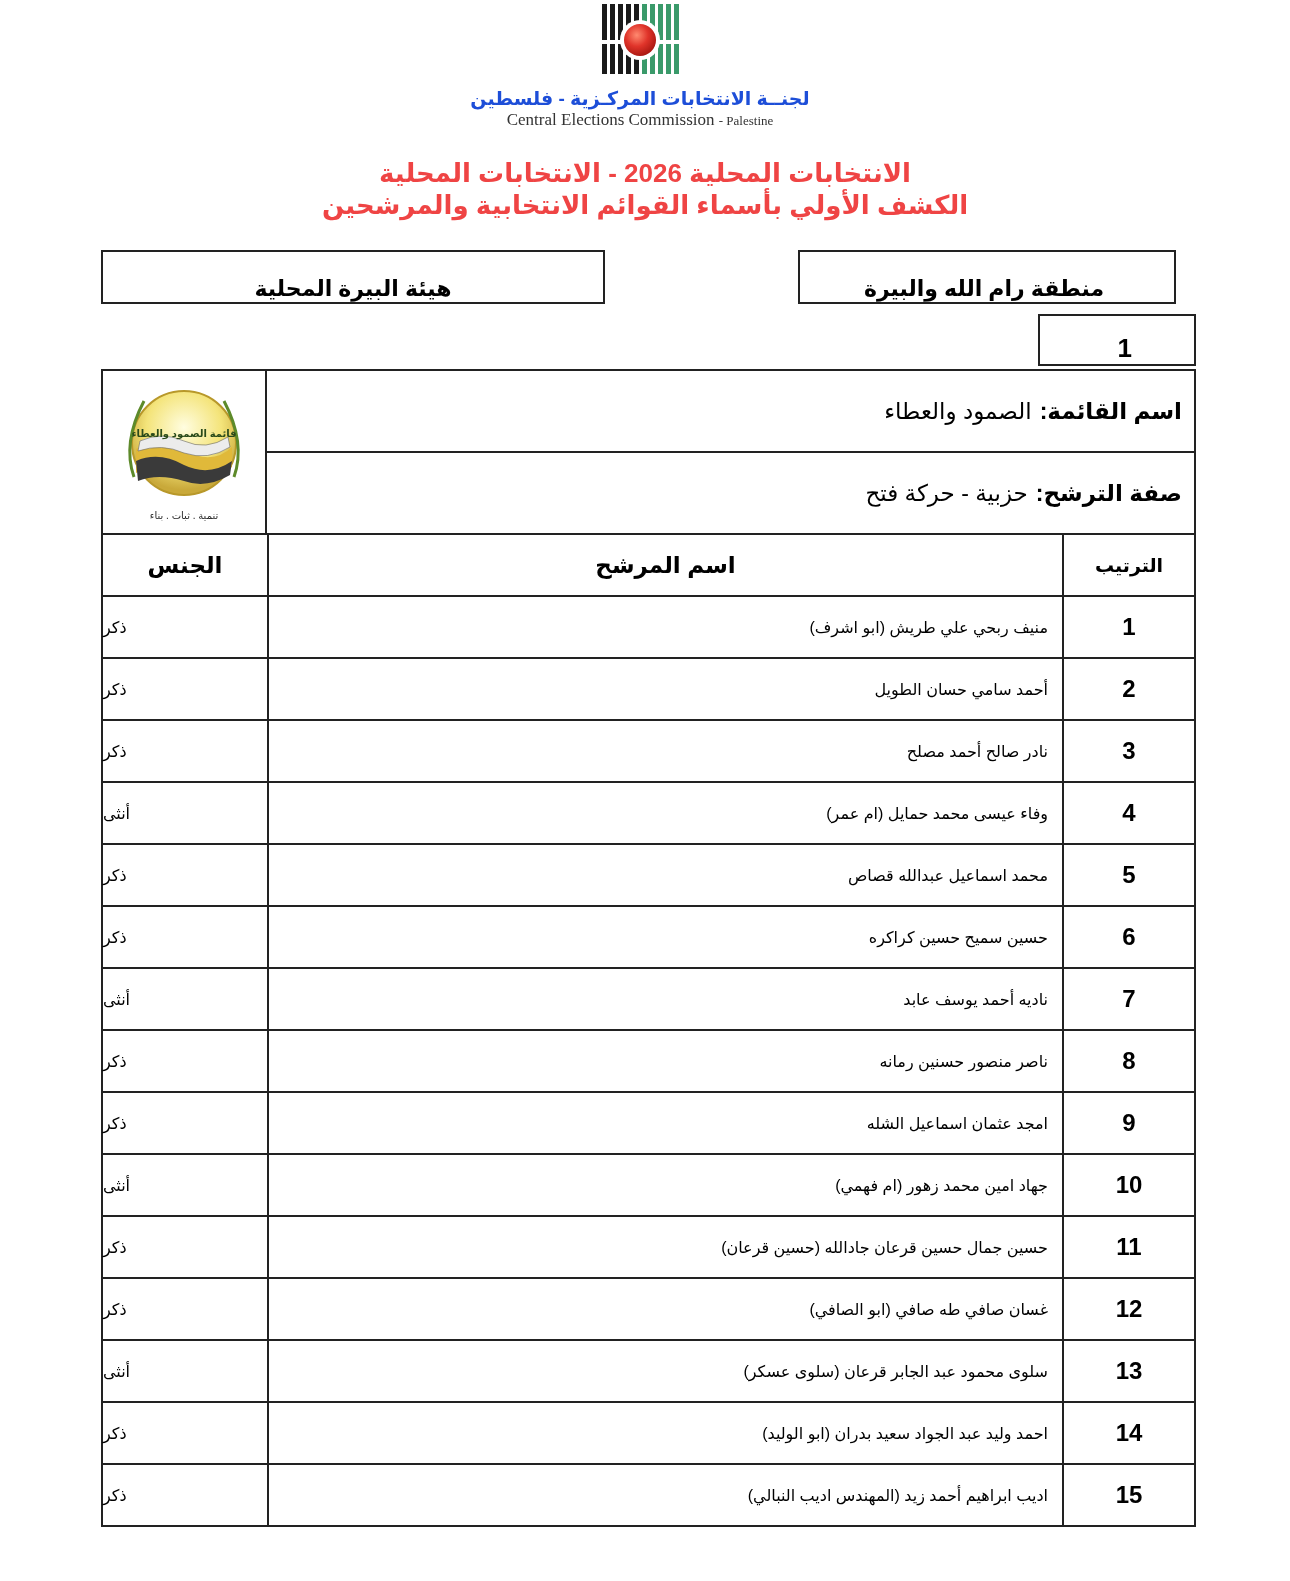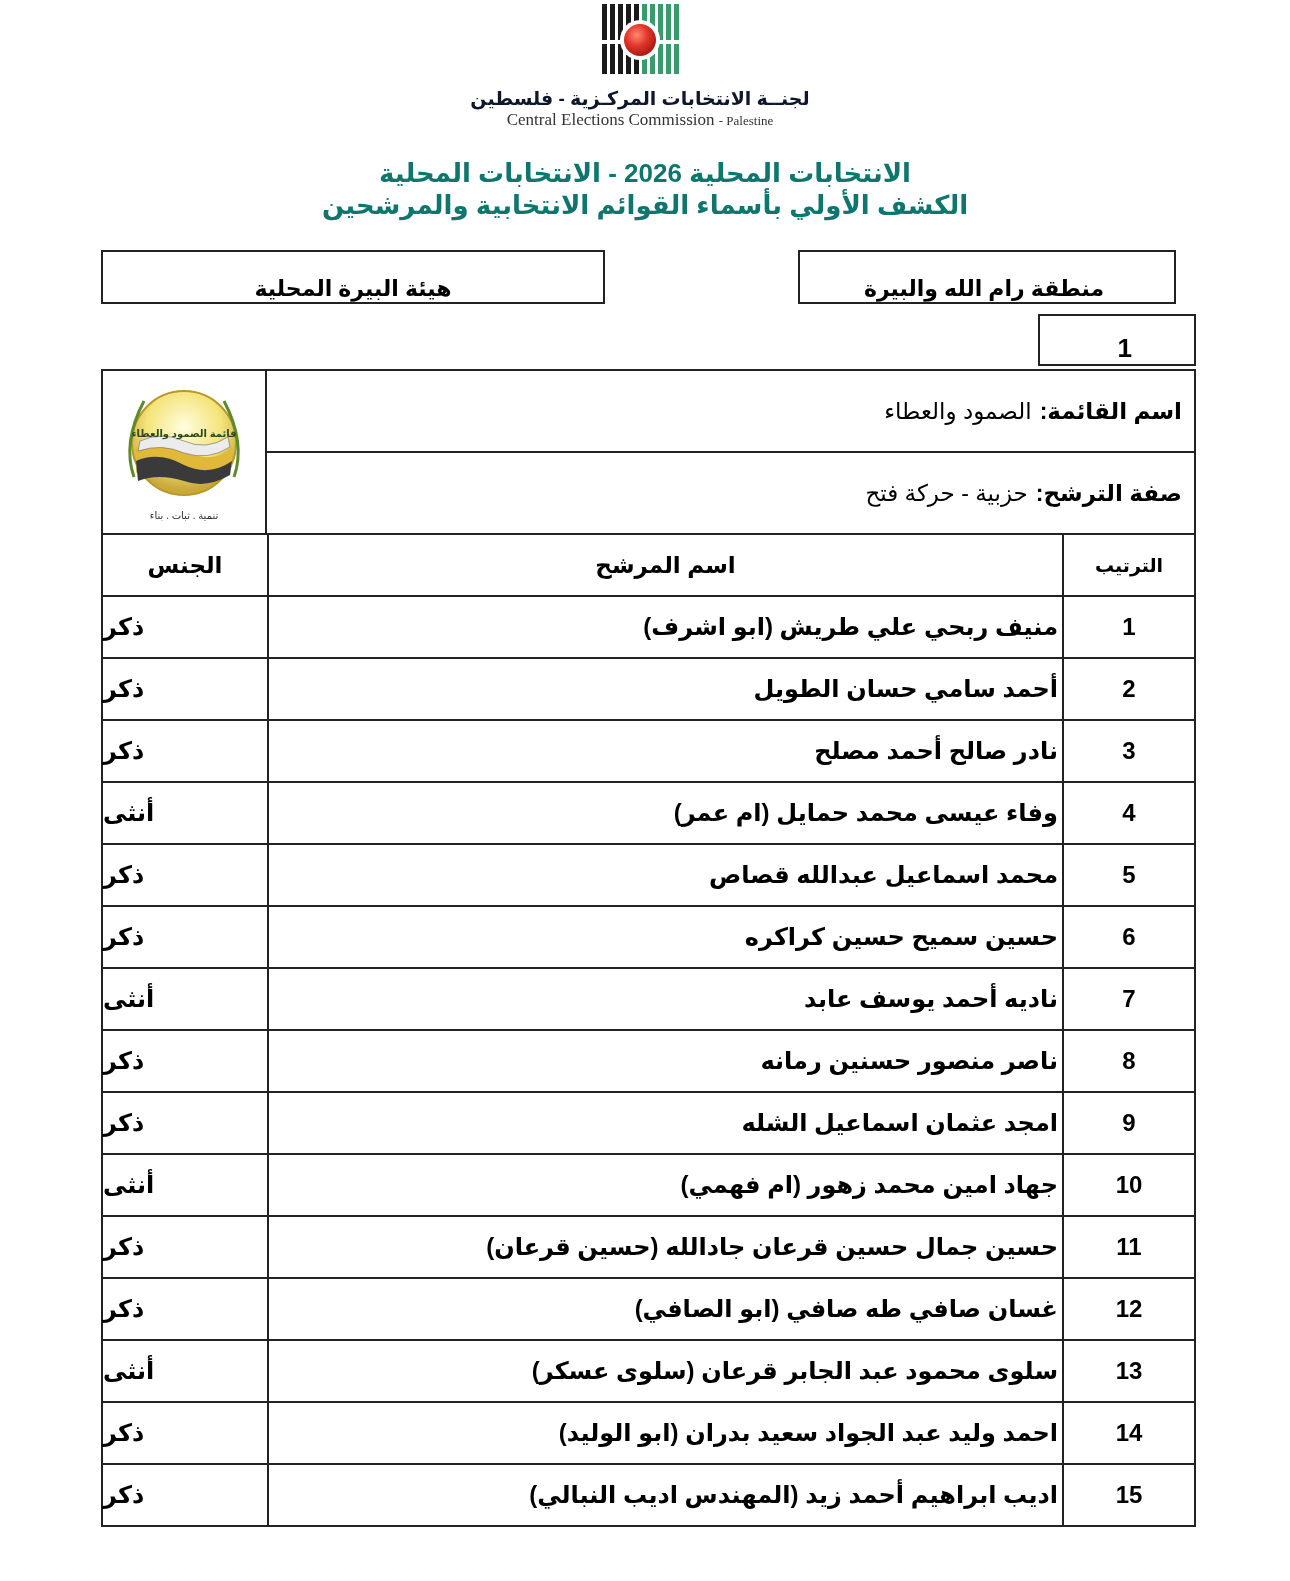--- a/index.html
+++ b/index.html
@@ -1,46 +1,46 @@
 <!DOCTYPE html>
 <html><head>
 <meta charset="utf-8">
 <style>
   html, body { margin:0; padding:0; background:#ffffff; }
   body { width:1290px; height:1581px; position:relative; overflow:hidden; font-family:"Liberation Sans", "DejaVu Sans", sans-serif; color:#000; }
 
   .logo-wrap { position:absolute; left:600px; top:4px; width:80px; height:72px; }
   .logo-wrap svg { width:80px; height:72px; display:block; }
-  .org-ar { position:absolute; left:470px; top:87px; width:340px; text-align:center; direction:rtl; font-size:19px; font-weight:bold; color:#0f172a; }
+  .org-ar { position:absolute; left:470px; top:87px; width:340px; text-align:center; direction:rtl; font-size:19px; font-weight:bold; color:#1d4ed8; }
   .org-en { position:absolute; left:470px; top:110px; width:340px; text-align:center; font-family:"Liberation Serif", "DejaVu Serif", serif; font-size:17px; color:#333; }
   .org-en .small { font-size:13px; }
 
-  .title { position:absolute; left:300px; width:690px; text-align:center; direction:rtl; font-weight:bold; font-size:26px; color:#0f766e; }
+  .title { position:absolute; left:300px; width:690px; text-align:center; direction:rtl; font-weight:bold; font-size:26px; color:#ef4444; }
   .title1 { top:158px; }
   .title2 { top:190px; }
 
   .box { position:absolute; border:2px solid #222; box-sizing:border-box; display:flex; align-items:flex-end; direction:rtl; font-weight:bold; font-size:22px; }
   .box-region { left:798px; top:250px; width:378px; height:54px; justify-content:flex-start; padding-right:70px; }
   .box-body { left:101px; top:250px; width:504px; height:54px; justify-content:center; }
   .box-num { left:1038px; top:314px; width:158px; height:52px; justify-content:flex-start; padding-right:62px; font-size:26px; }
 
   .main { position:absolute; left:101px; top:369px; width:1095px; border:2px solid #222; box-sizing:border-box; }
   .top-section { display:flex; height:162px; border-bottom:2px solid #222; }
   .emblem-cell { width:164px; border-right:2px solid #222; box-sizing:border-box; display:flex; align-items:center; justify-content:center; }
   .info-cell { flex:1; display:flex; flex-direction:column; }
   .info-row { flex:1; display:flex; align-items:center; direction:rtl; padding-right:12px; font-size:23px; }
   .info-row:first-child { border-bottom:2px solid #222; }
   .info-row .lbl { font-weight:bold; margin-left:8px; }
 
   table { border-collapse:collapse; width:100%; table-layout:fixed; }
-  td, th { border-top:2px solid #222; height:60px; padding:0; font-size:24px;font-weight:bold; }
+  td, th { border-top:2px solid #222; height:60px; padding:0; font-size:16px; }
   tr:first-child th { border-top:none; }
   th { font-weight:bold; font-size:23px; }
   .c-gender { width:164px; border-right:2px solid #222;margin-left:32px; }
-  .c-name { text-align:right; direction:rtl; padding-right:4px; border-right:2px solid #222; }
+  .c-name { text-align:right; direction:rtl; padding-right:14px; border-right:2px solid #222; }
   th.c-name { text-align:center; padding-right:0; }
   .c-rank { width:130px; text-align:center; font-weight:bold; font-size:24px; }
   th.c-rank { font-size:19px; }
 </style>
 </head>
 <body>
 
 <div class="logo-wrap">
   <svg viewBox="0 0 80 72">
     <g fill="#1a1a1a">

